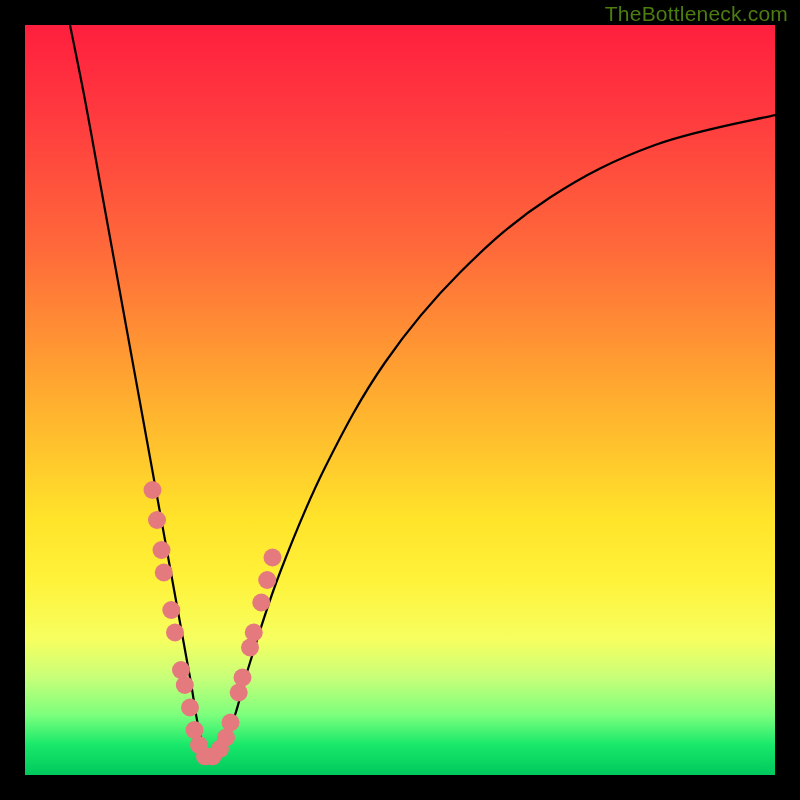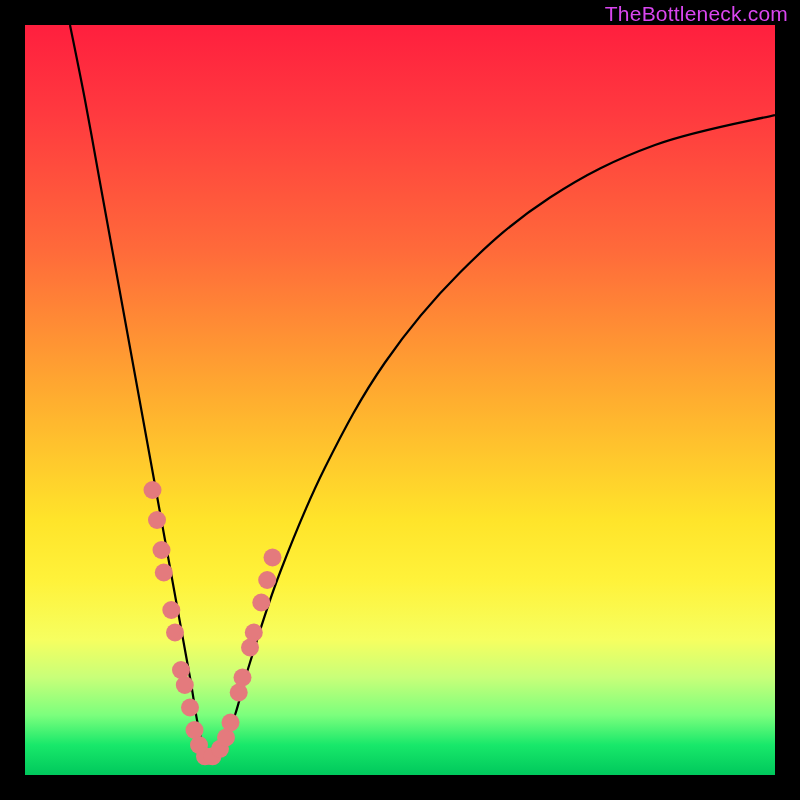--- a/index.html
+++ b/index.html
@@ -37,21 +37,21 @@
       #c8ff79 87%,
       #7cff7d 92%,
       #18e86a 96%,
       #00c85c 100%
     );
   }
   .watermark {
     position: absolute;
     top: 2px;
     right: 12px;
-    color: #d946ef;
+    color: #4d7c0f;
     font-size: 21px;
     font-weight: 500;
     letter-spacing: 0.2px;
     user-select: none;
   }
   svg.curve {
     position: absolute;
     top: 0; left: 0;
     width: 750px;
     height: 750px;

